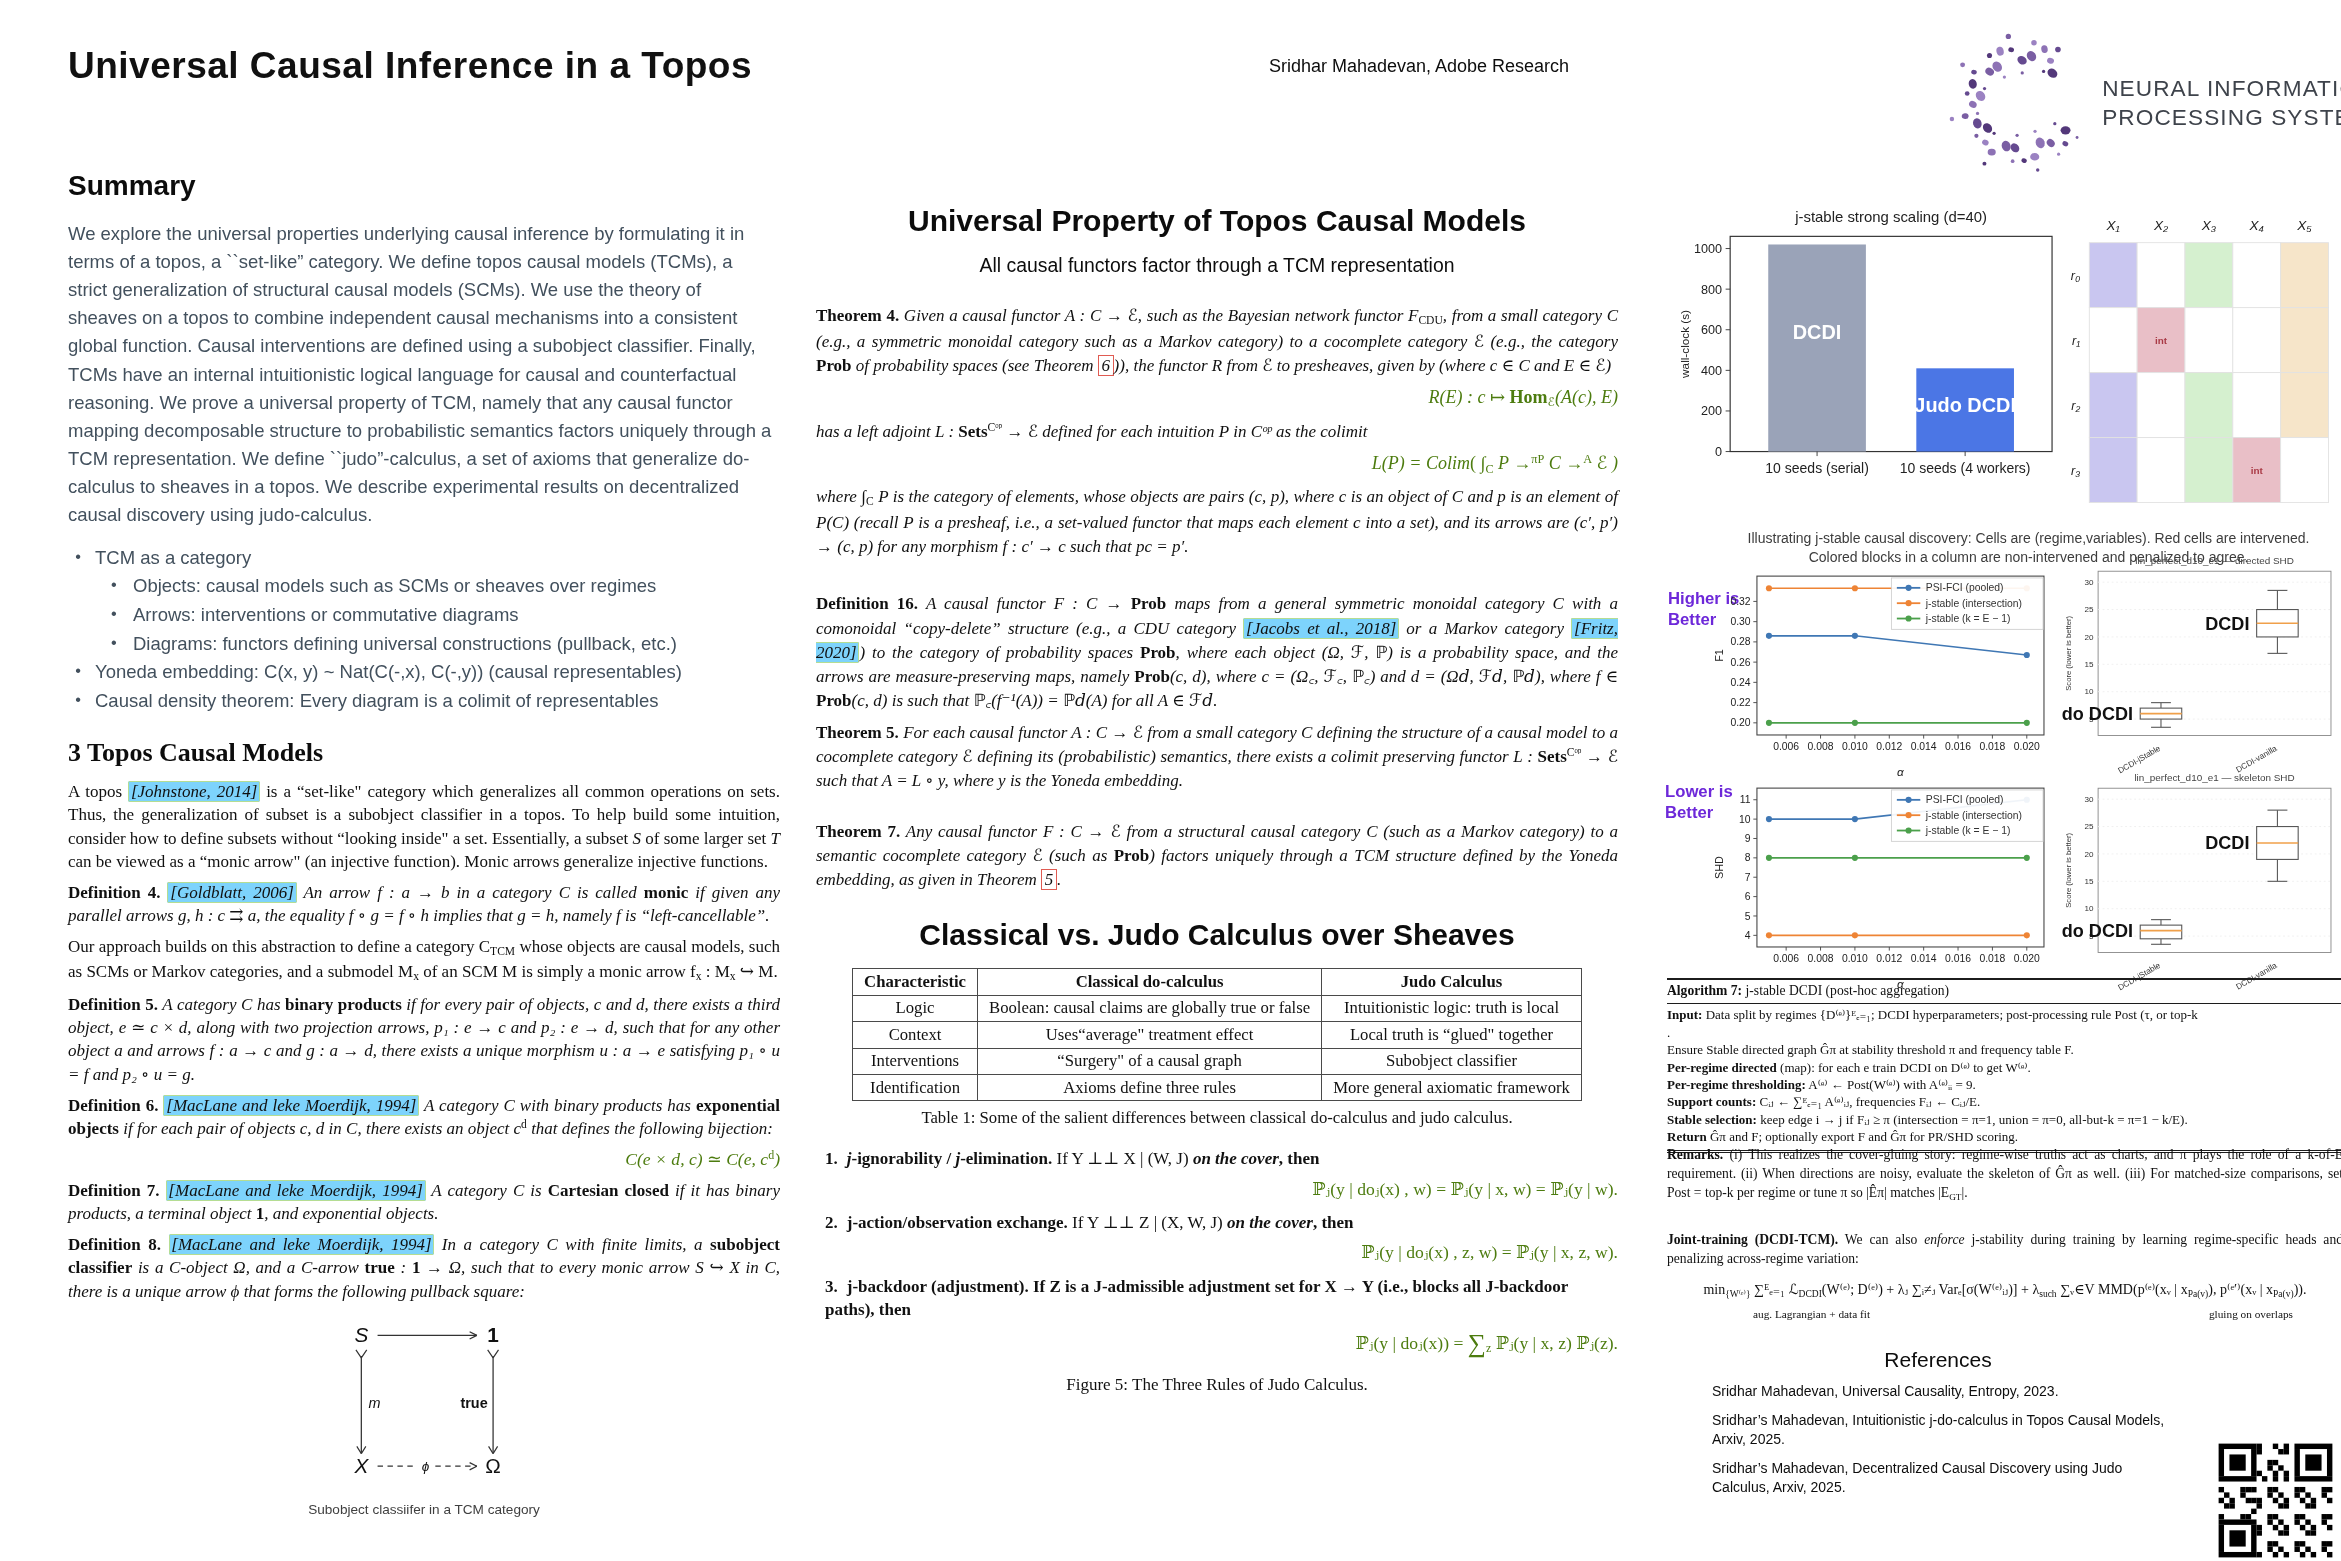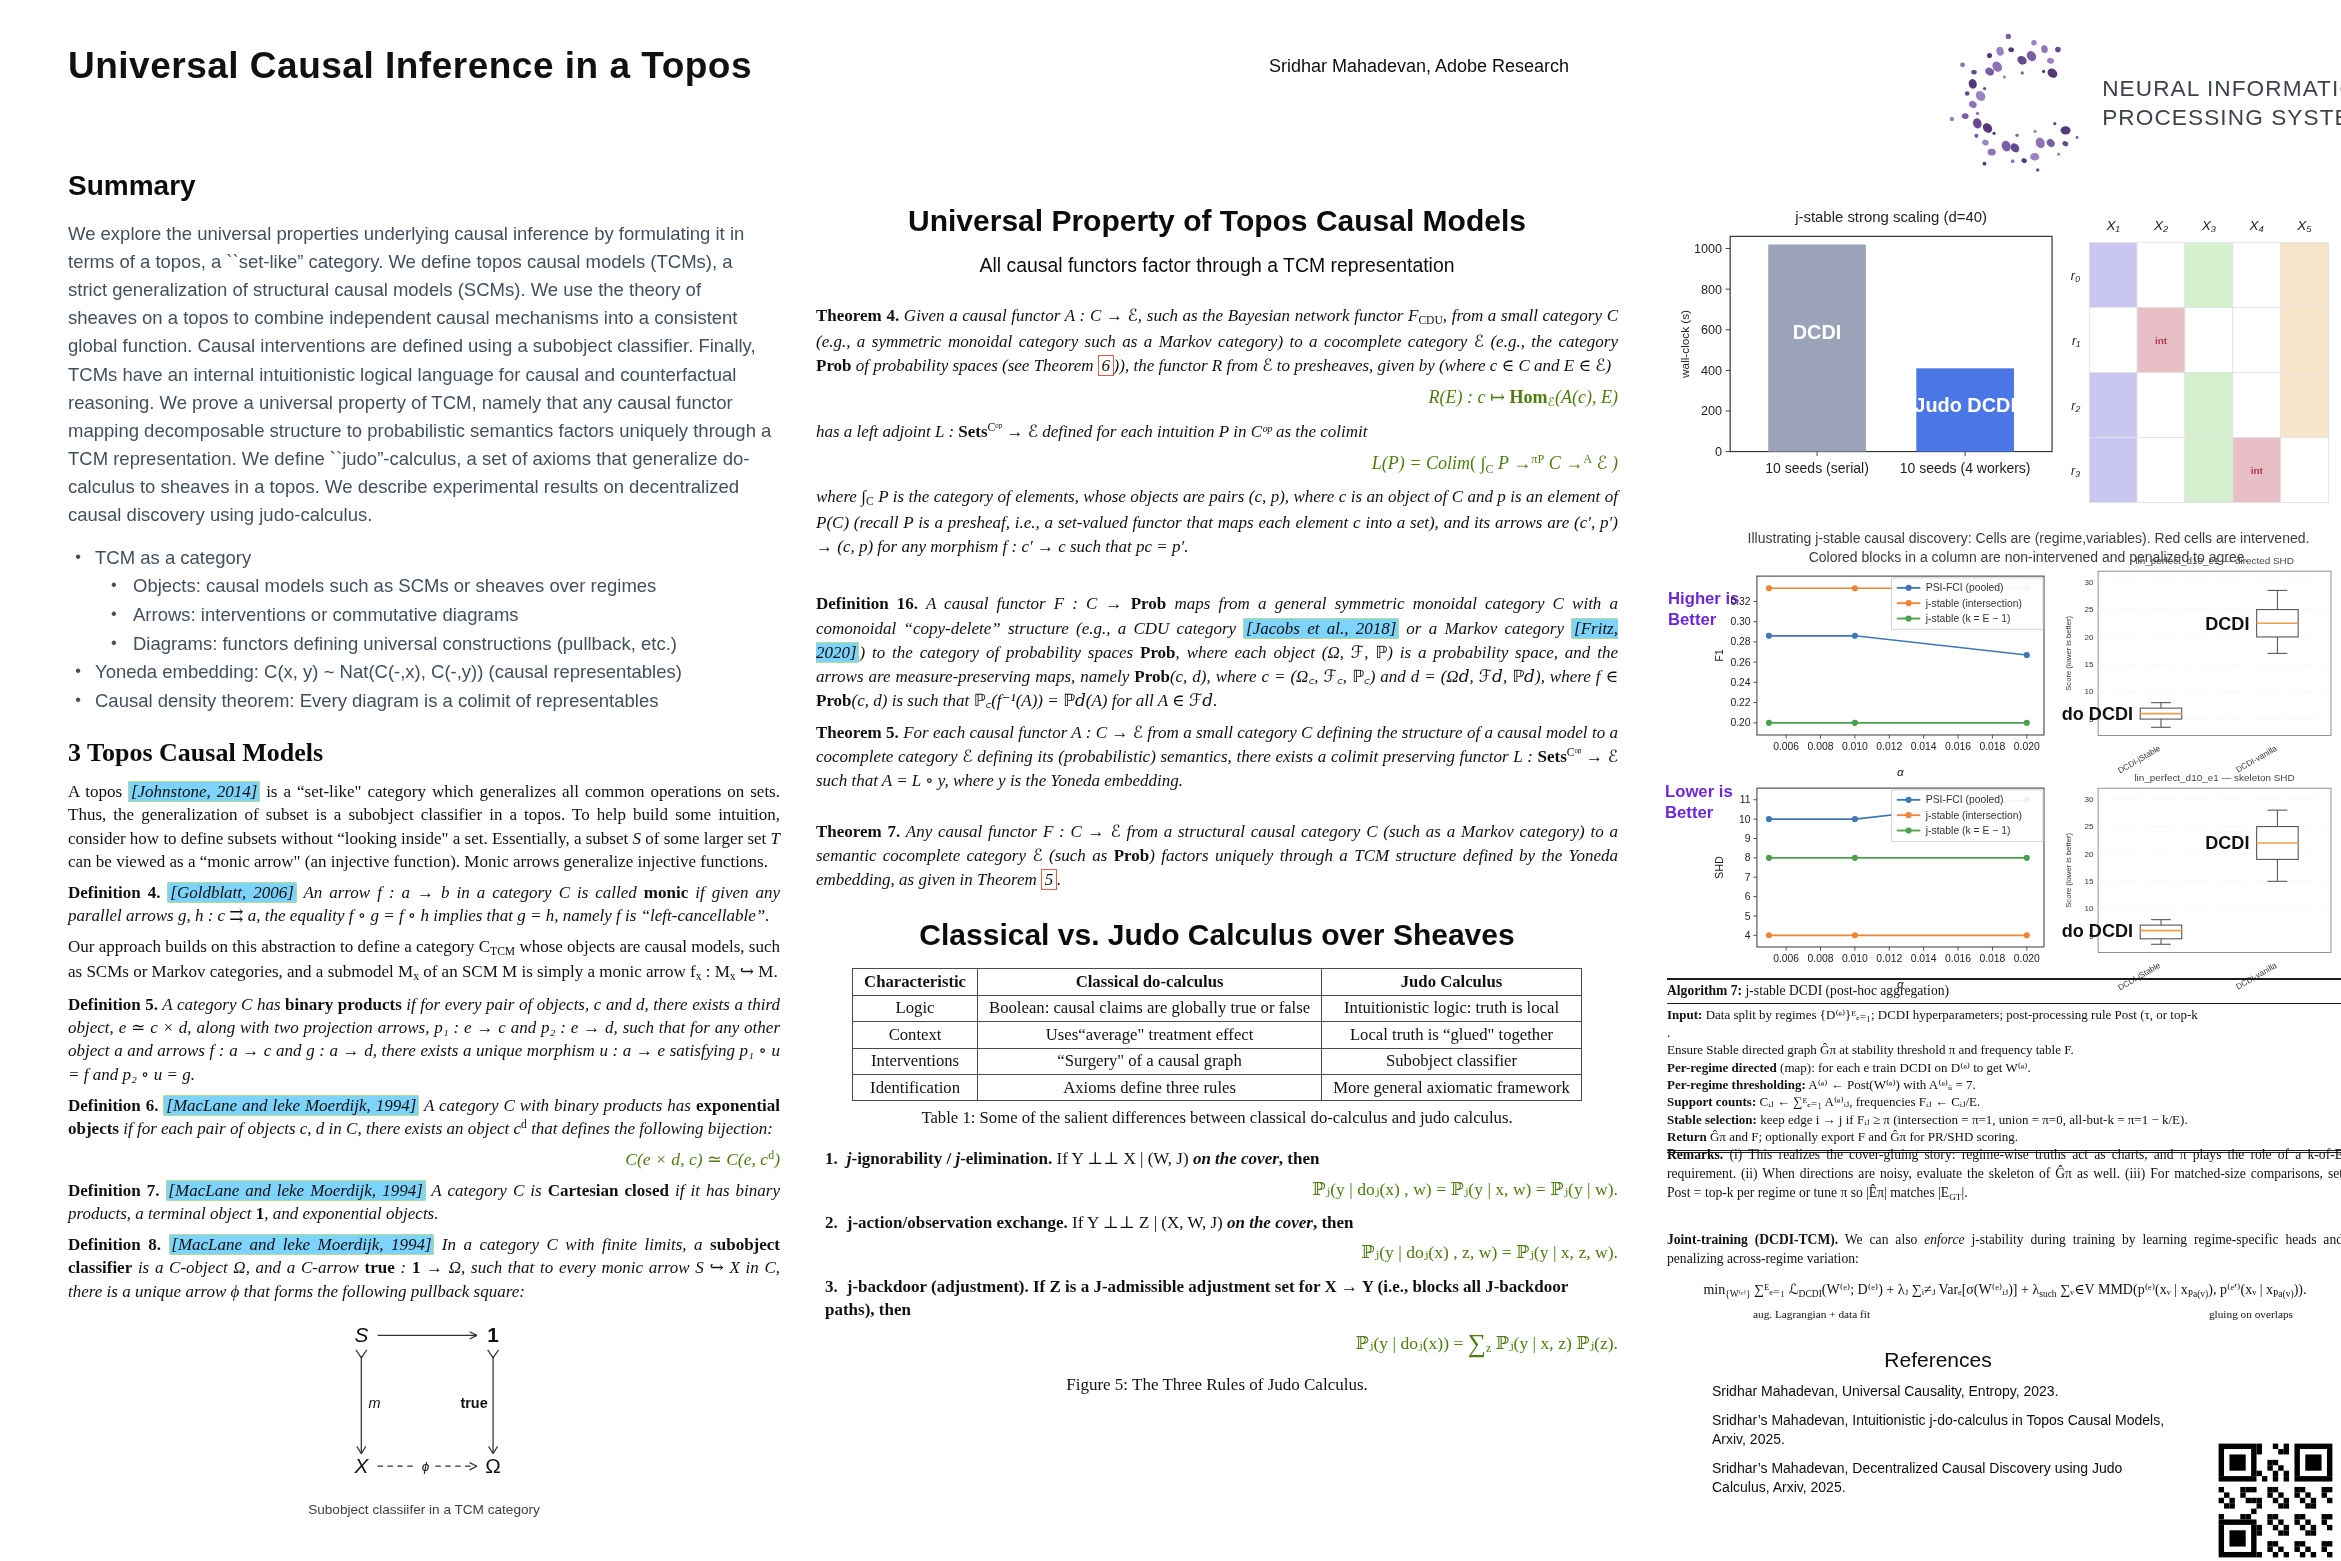--- a/index.html
+++ b/index.html
@@ -473,21 +473,21 @@
       <text x="238.66" y="218" font-size="9" text-anchor="end" fill="#333" transform="rotate(-30 238.66 218)">DCDI-vanilla</text>
     </svg></div>
 
 <div class="abs algo">
   <div class="algo-title"><span class="sg-b">Algorithm 7:</span><span> j-stable DCDI (post-hoc aggregation)</span></div>
   <div class="algo-body">
     <div><span class="sg-b">Input:</span><span> Data split by regimes {D⁽ᵉ⁾}ᴱₑ₌₁; DCDI hyperparameters; post-processing rule Post (τ, or top-k</span></div>
     <div><span>.</span></div>
     <div><span>Ensure Stable directed graph Ĝπ at stability threshold π and frequency table F.</span></div>
     <div><span class="sg-b">Per-regime directed</span><span> (map): for each e train DCDI on D⁽ᵉ⁾ to get W⁽ᵉ⁾.</span></div>
-    <div><span class="sg-b">Per-regime thresholding:</span><span> A⁽ᵉ⁾ ← Post(W⁽ᵉ⁾) with A⁽ᵉ⁾ᵢᵢ = 7.</span></div>
+    <div><span class="sg-b">Per-regime thresholding:</span><span> A⁽ᵉ⁾ ← Post(W⁽ᵉ⁾) with A⁽ᵉ⁾ᵢᵢ = 9.</span></div>
     <div><span class="sg-b">Support counts:</span><span> Cᵢⱼ ← ∑ᴱₑ₌₁ A⁽ᵉ⁾ᵢⱼ, frequencies Fᵢⱼ ← Cᵢⱼ/E.</span></div>
     <div><span class="sg-b">Stable selection:</span><span> keep edge i → j if Fᵢⱼ ≥ π (intersection = π=1, union = π=0, all-but-k = π=1 − k/E).</span></div>
     <div><span class="sg-b">Return</span><span> Ĝπ and F; optionally export F and Ĝπ for PR/SHD scoring.</span></div>
   </div>
 </div>
 
 <div class="abs rc-para" style="top:1146px"><span class="sg-b">Remarks.</span><span>  (i) This realizes the cover-gluing story: regime-wise truths act as charts, and π plays the role of a k-of-E requirement. (ii) When directions are noisy, evaluate the skeleton of Ĝπ as well. (iii) For matched-size comparisons, set Post = top-k per regime or tune π so |Êπ| matches |E</span><span class="sg-sb">GT</span><span>|.</span></div>
 <div class="abs rc-para" style="top:1231px"><span class="sg-b">Joint-training (DCDI-TCM).</span><span>  We can also </span><span class="sg-i">enforce</span><span> j-stability during training by learning regime-specific heads and penalizing across-regime variation:</span></div>
 <div class="formula-wrap">
   <div><span>min</span><span class="sg-sb">{W⁽ᵉ⁾}</span><span> ∑ᴱₑ₌₁ </span><span>ℒ</span><span class="sg-sb">DCDI</span><span>(W⁽ᵉ⁾; D⁽ᵉ⁾)  +  λⱼ ∑ᵢ≠ⱼ Varₑ[σ(W⁽ᵉ⁾ᵢⱼ)]  +  λ</span><span class="sg-sb">such</span><span> ∑ᵥ∈V MMD(p⁽ᵉ⁾(xᵥ | x</span><span class="sg-sb">Pa(v)</span><span>), p⁽ᵉ′⁾(xᵥ | x</span><span class="sg-sb">Pa(v)</span><span>)).</span></div>

